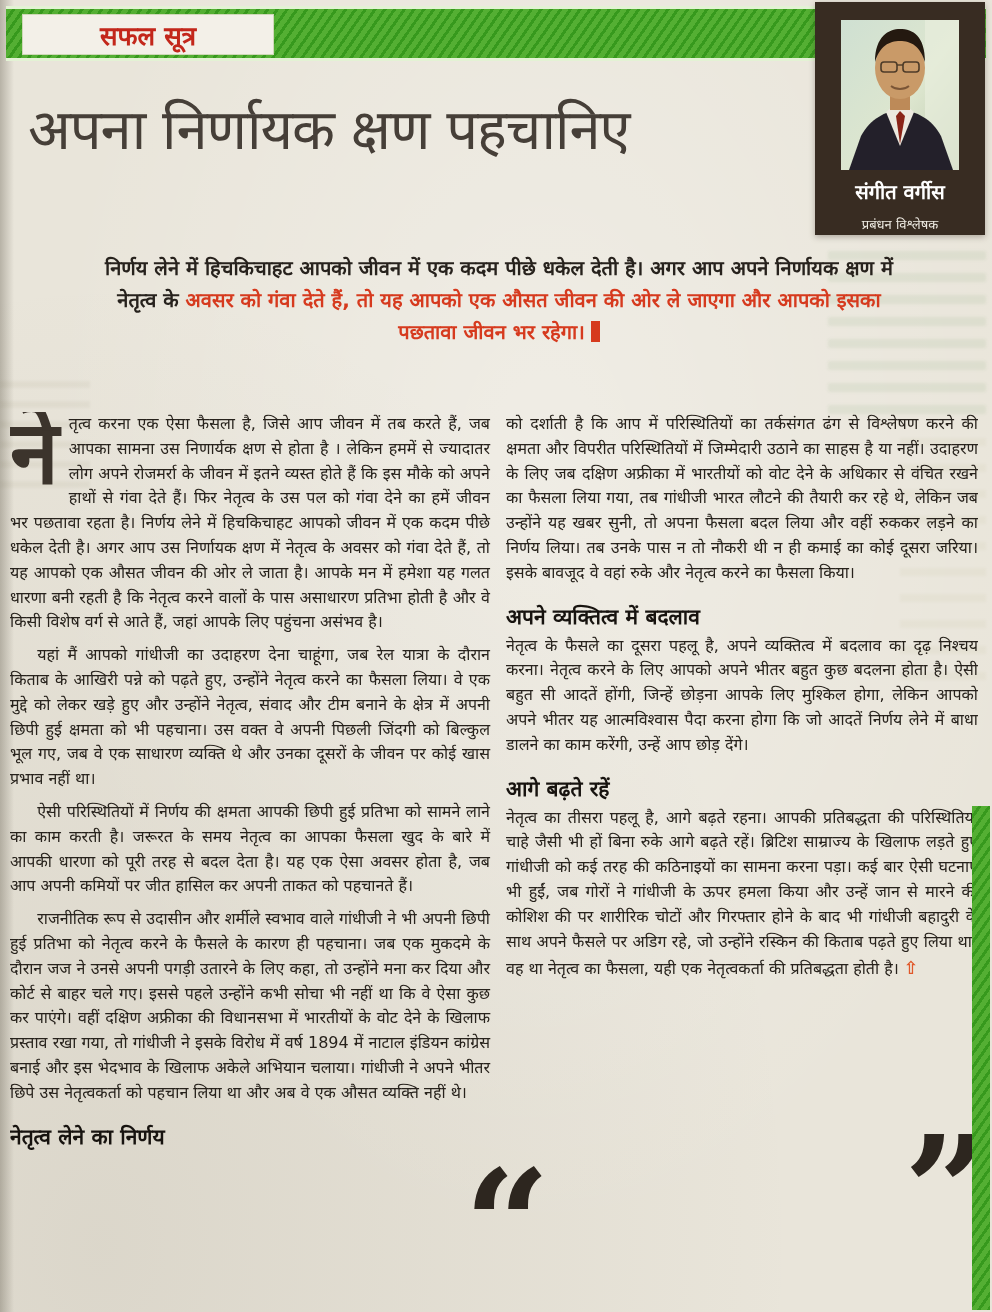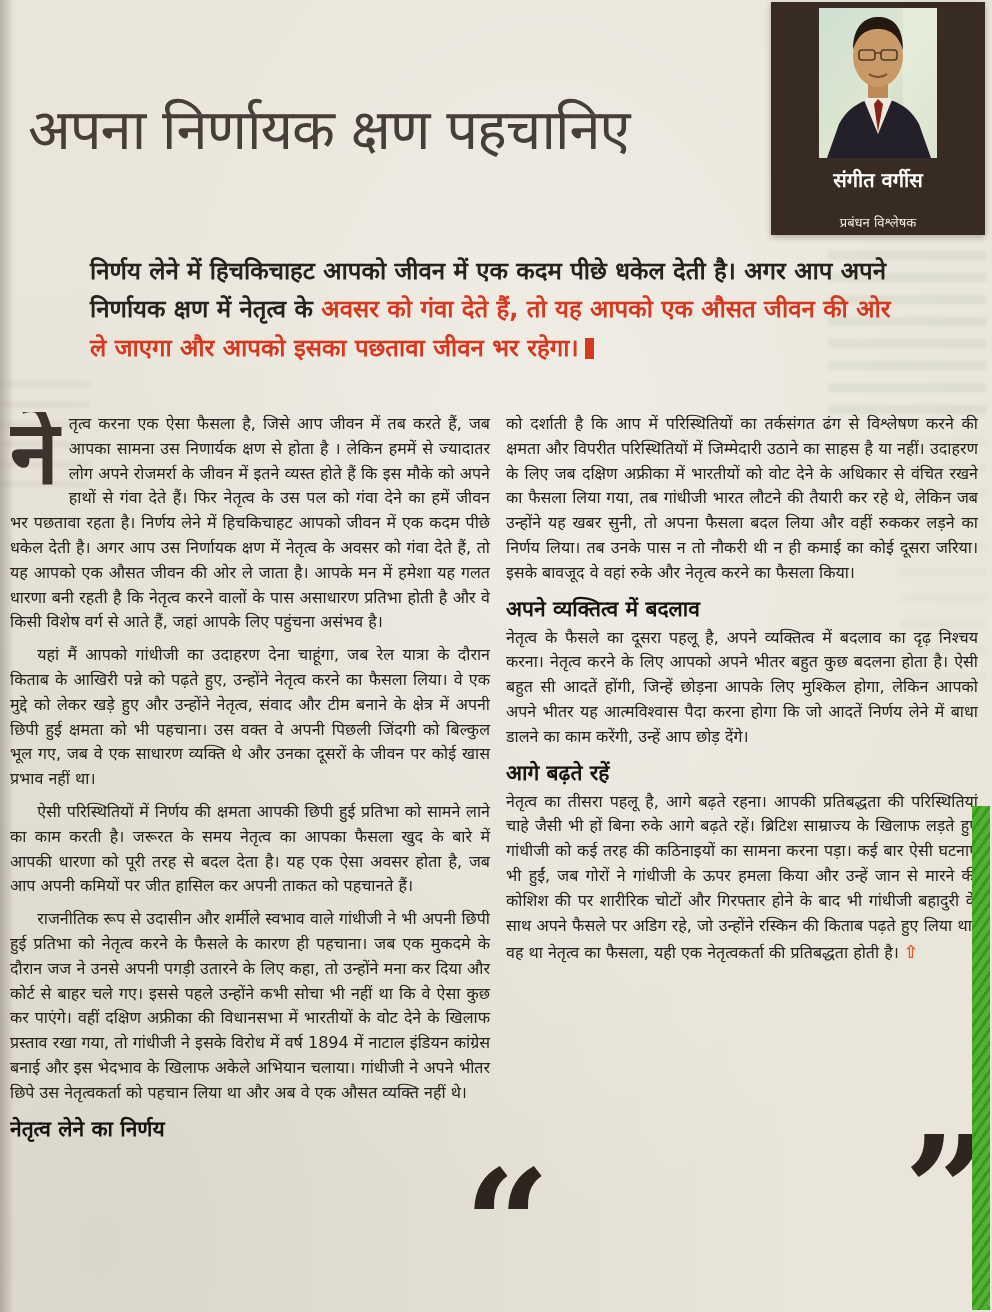--- a/index.html
+++ b/index.html
@@ -29,59 +29,59 @@
   }
   .masthead-box {
     position:absolute; left:16px; top:5px; width:250px; height:39px;
     background:#f3f0e8; border:1px solid #cfd8b8;
     display:flex; align-items:center; justify-content:center;
   }
   .masthead-title { color:#c3271b; font-weight:bold; font-size:26px; }
 
   
   .author-card {
-    position:absolute; right:7px; top:2px; width:214px; height:233px;
-    background:#382c22; text-align:center; padding-top:6px; box-sizing:border-box;
+    position:absolute; right:7px; top:2px; width:170px; height:233px;
+    background:#382c22; text-align:center; padding-top:18px; box-sizing:border-box;
     box-shadow:0 2px 6px rgba(60,50,40,0.35);
   }
   .author-photo { width:118px; height:150px; display:block; margin:0 auto; background:#d8e2cf; }
   .author-name { color:#ffffff; font-weight:bold; font-size:20px; margin-top:8px; }
-  .author-role { color:#efece4; font-size:13px; margin-top:20px; }
+  .author-role { color:#efece4; font-size:13px; margin-top:10px; }
 
   
   .headline {
     position:absolute; left:28px; top:98px; width:775px; margin:0;
     font-size:56px; font-weight:normal; color:#463f38; letter-spacing:-1px; line-height:1.15;
   }
 
   
   .standfirst {
     position:absolute; left:90px; top:252px; width:818px;
-    font-size:24px; font-weight:bold; line-height:1.6; color:#27221d;
+    text-align:center; font-size:20px; font-weight:bold; line-height:1.6; color:#27221d;
   }
   .sf-red { color:#d63a1e; }
   .end-block { display:inline-block; width:9px; height:21px; background:#d63a1e; margin-left:6px; vertical-align:-3px; }
 
   
   .columns {
     position:absolute; left:10px; top:412px; width:968px; height:898px;
     display:flex; gap:16px; overflow:hidden;
   }
   .col-left  { width:480px; flex:none; }
   .col-right { width:472px; flex:none; height:750px; overflow:hidden; }
   .body-text p {
     margin:0 0 8px 0; text-align:justify;
     font-size:16px; line-height:1.55; color:#27221c;
   }
   .body-text p.indent { text-indent:1.7em; }
   .dropcap {
     float:left; font-size:88px; line-height:70px; font-weight:bold; color:#3c342c;
     padding:6px 10px 0 0;
   }
-  .sec-h { margin:0 0 4px 0; font-size:21px; font-weight:bold; color:#17130f; }
+  .sec-h { margin:16px 0 4px 0; font-size:21px; font-weight:bold; color:#17130f; }
   .arrow { color:#e0582a; font-weight:bold; font-size:18px; }
 
   
   .pullquote {
     position:absolute; left:478px; top:1168px; width:500px;
     text-align:center; font-size:21px; font-weight:bold; line-height:1.5; color:#1d1915;
     padding:4px 34px 0 44px; box-sizing:border-box;
   }
   .q-mark { position:absolute; font-family:"DejaVu Serif", serif; font-size:150px; color:#2d261f; line-height:0.8; }
   .q-open  { left:-14px; top:-4px; }
@@ -105,20 +105,25 @@
     background:repeating-linear-gradient(0deg, rgba(120,115,80,0.16) 0 7px, rgba(120,115,80,0) 7px 20px);
   }
 </style>
 </head>
 <body>
 
 <div class="scan">
 
   <div class="edge-shade"></div>
 
+  <div class="top-bar green-hatch">
+    <div class="masthead-box">
+      <span class="masthead-title">सफल सूत्र</span>
+    </div>
+  </div>
 
   <div class="ghost ghost-1"></div>
   <div class="ghost ghost-2"></div>
   <div class="ghost ghost-3"></div>
 
   <div class="author-card">
     <svg class="author-photo" viewBox="0 0 118 150" xmlns="http://www.w3.org/2000/svg">
       <defs>
         <linearGradient id="bgph" x1="0" y1="0" x2="1" y2="1">
           <stop offset="0" stop-color="#cfe0d2"></stop>

